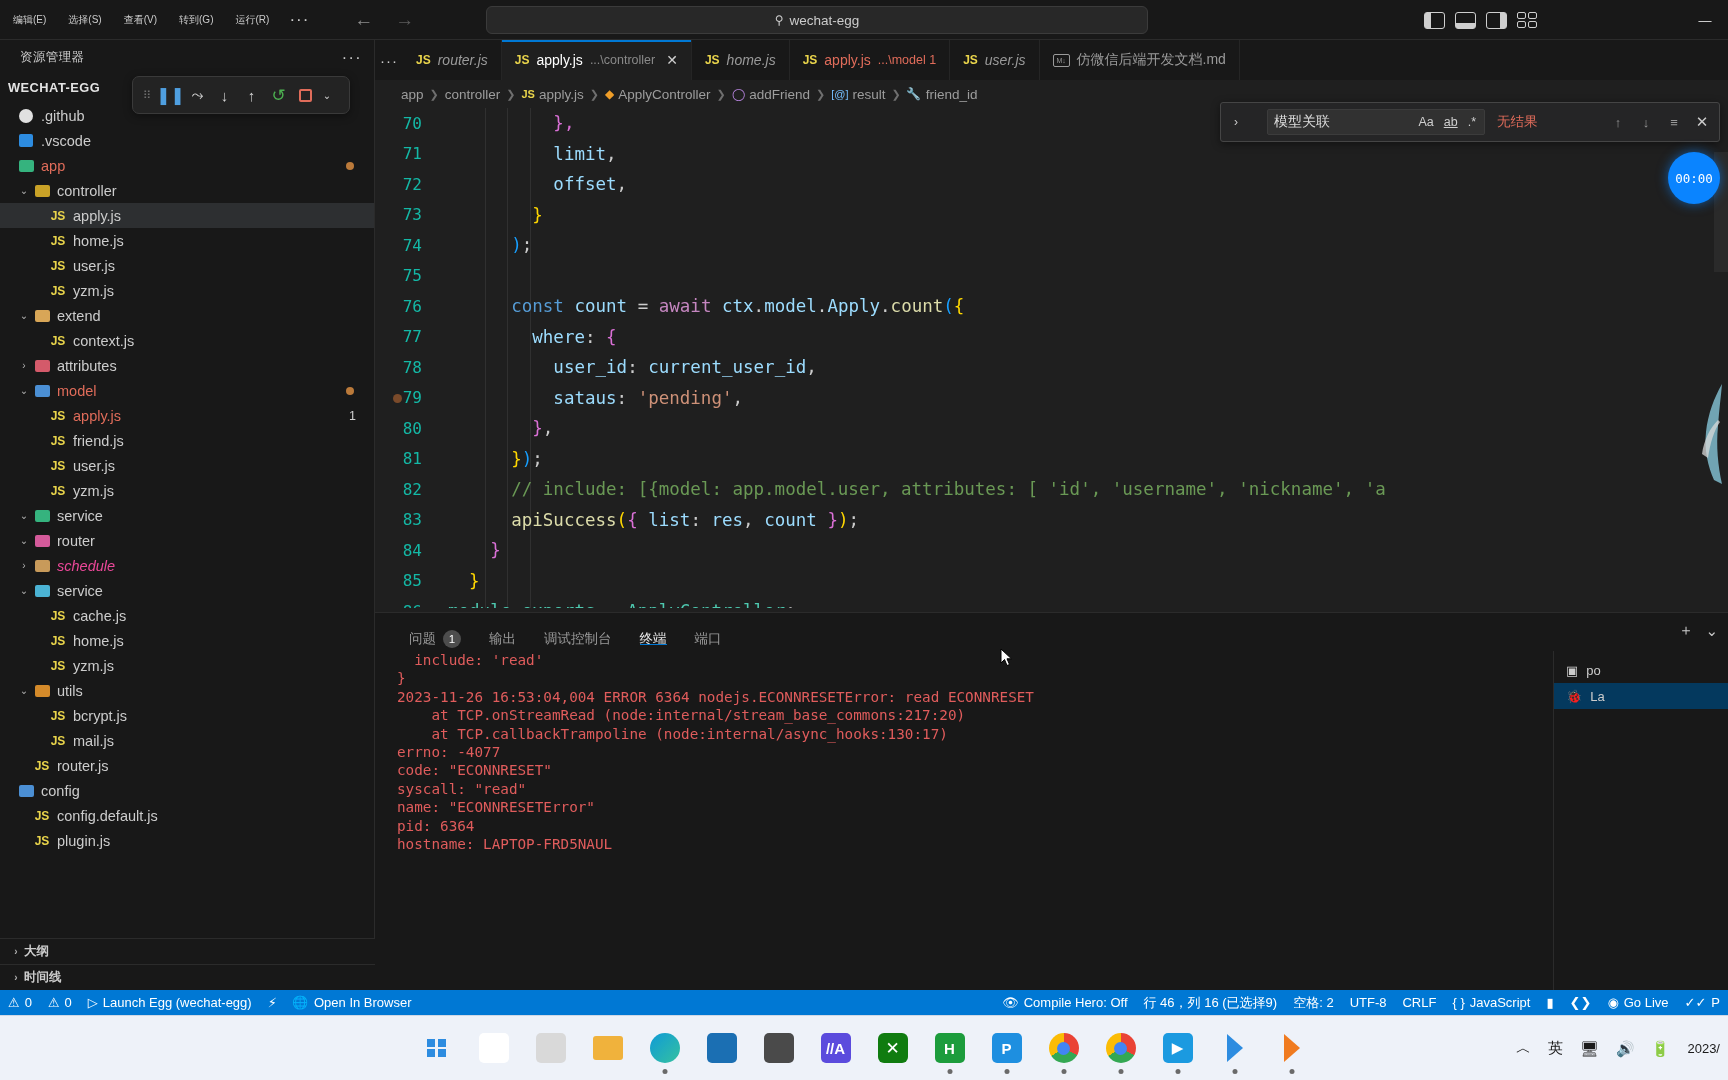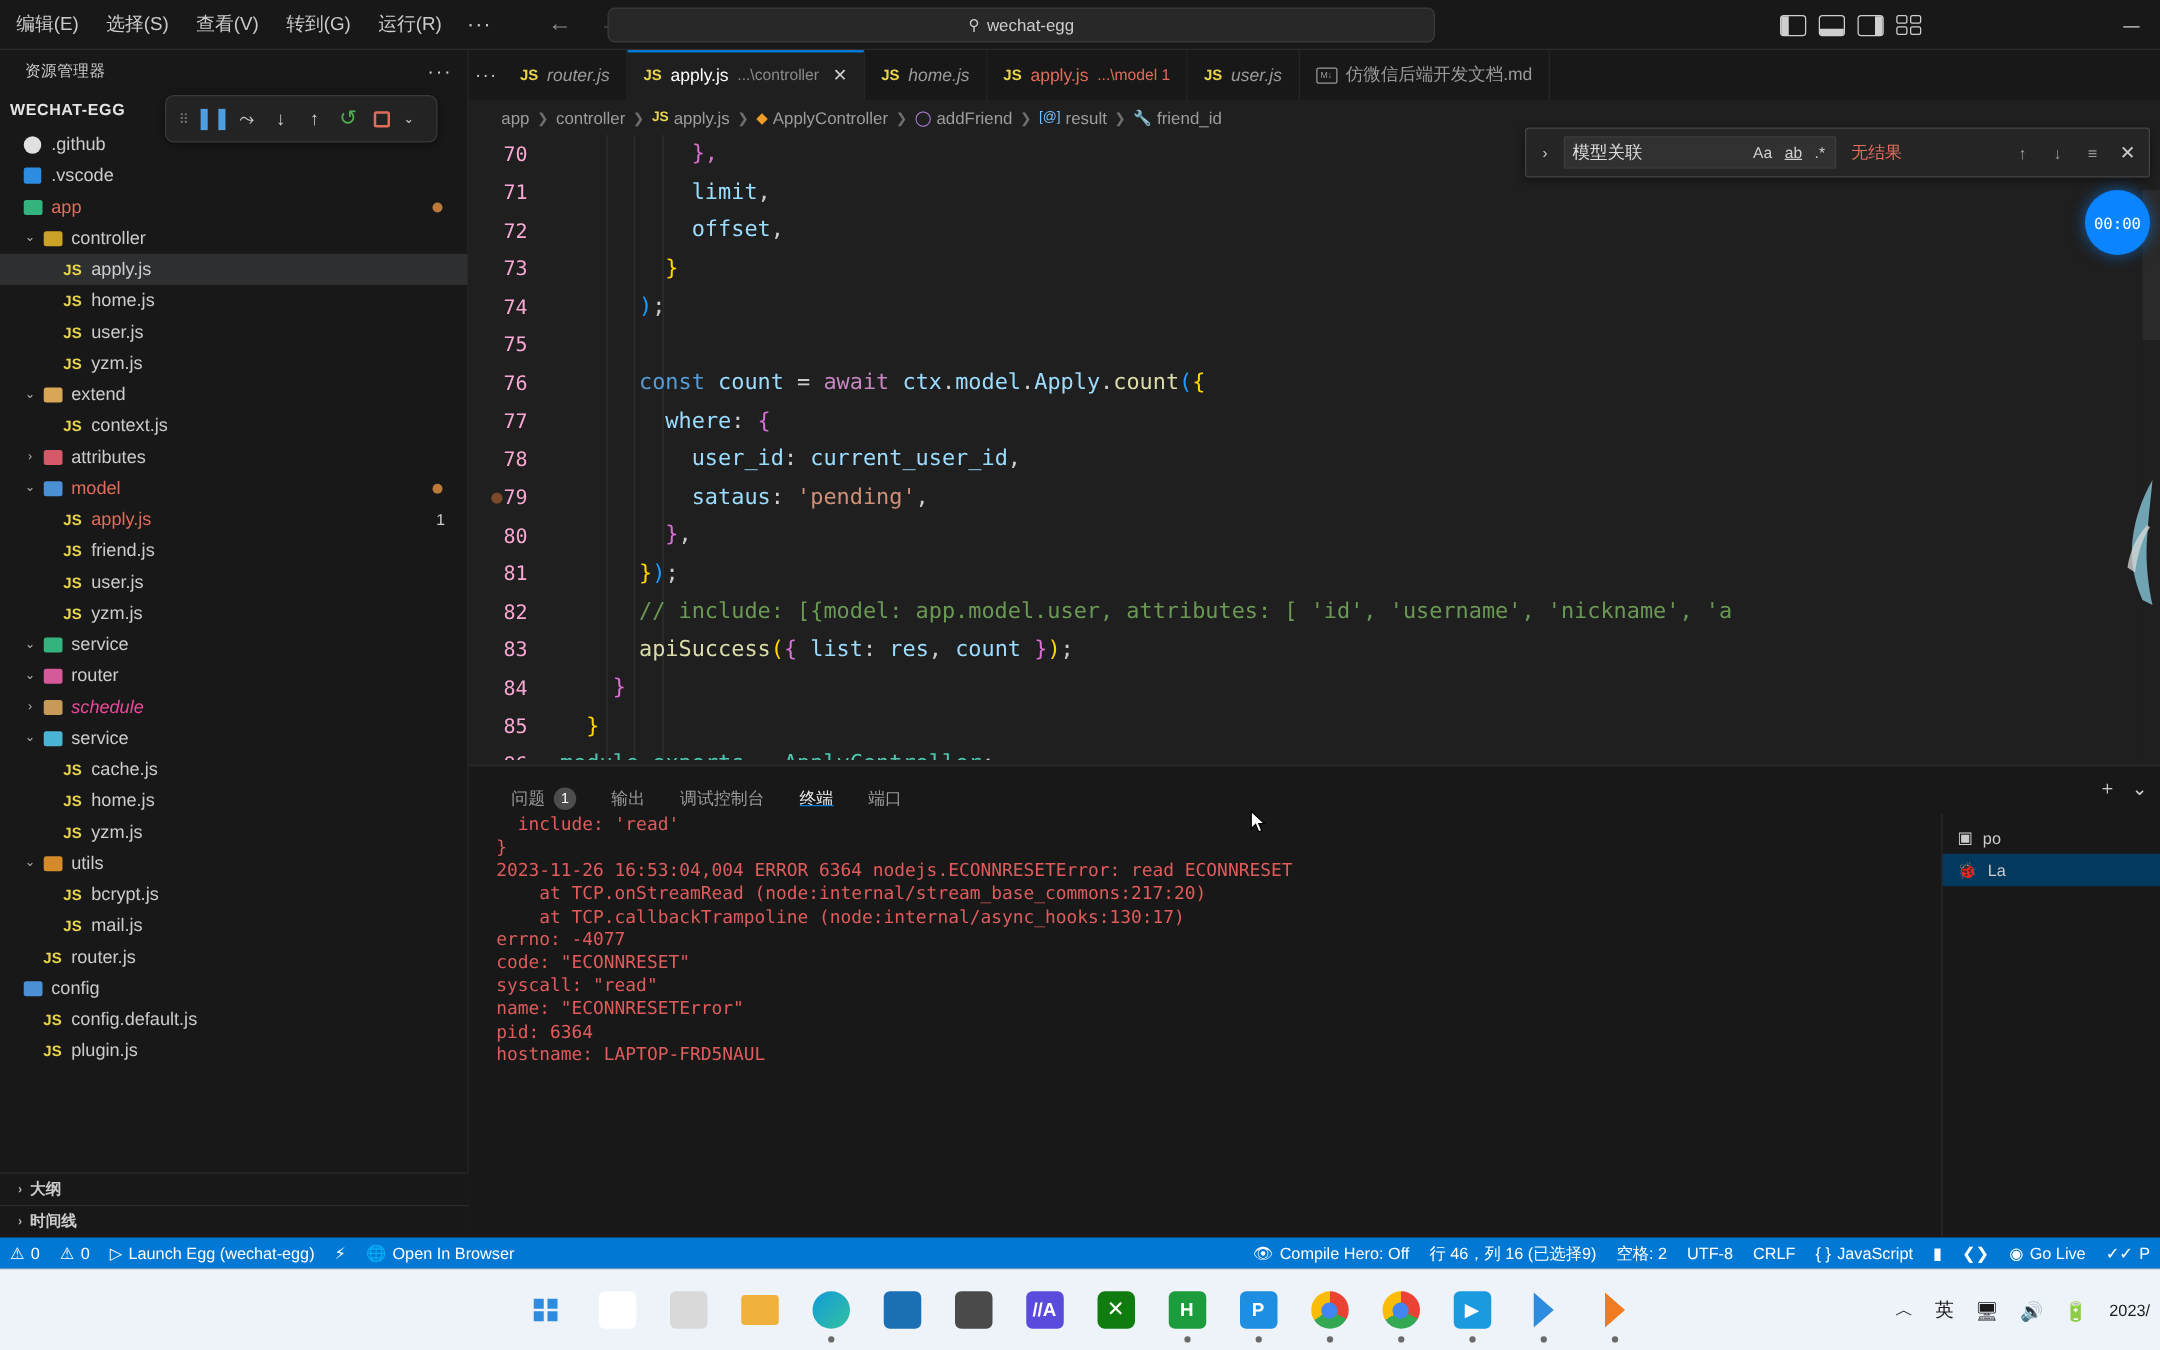--- a/index.html
+++ b/index.html
@@ -13,21 +13,21 @@
   .app { position: relative; width: 1728px; height: 1080px; background: #1f1f1f; }
 
   
   .titlebar {
     position: absolute; top: 0; left: 0; width: 1728px; height: 40px;
     background: #181818; display: flex; align-items: center;
     border-bottom: 1px solid #2b2b2b;
   }
   .menu { display: flex; align-items: center; height: 40px; padding-left: 2px; }
   .menu-item {
-    color: #cccccc; font-size: 15px; padding: 4px 11px; height: 28px;
+    color: #cccccc; font-size: 10px; padding: 4px 11px; height: 28px;
     display: flex; align-items: center; border-radius: 4px; white-space: nowrap;
   }
   .menu-item.dots { font-size: 17px; letter-spacing: 1px; padding: 4px 9px; }
 
   .nav-arrows { display: flex; align-items: center; gap: 22px; margin-left: 36px; }
   .nav-arrow { color: #8f8f8f; font-size: 19px; line-height: 1; }
   .nav-arrow.forward { color: #5c5c5c; }
 
   .cmdcenter {
     position: absolute; left: 486px; top: 6px; width: 662px; height: 28px;
@@ -131,21 +131,21 @@
 
   .breadcrumb {
     height: 28px; display: flex; align-items: center; padding-left: 26px; gap: 5px;
     color: #9d9d9d; font-size: 13.5px; background: #1f1f1f;
   }
   .bc-sep { color: #6f6f6f; font-size: 11px; padding: 0 1px; }
   .bc-ico { font-size: 11px; }
 
   .code { position: relative; height: 500px; overflow: hidden; background: #1f1f1f; font-family: "DejaVu Sans Mono", "Liberation Mono", monospace; }
   .cline { height: 30.5px; display: flex; align-items: center; font-size: 17.5px; white-space: pre; }
-  .lnum { width: 73px; text-align: right; padding-right: 26px; color: #f9a8d4; font-size: 16px; flex: 0 0 73px; }
+  .lnum { width: 73px; text-align: right; padding-right: 26px; color: #14b8a6; font-size: 16px; flex: 0 0 73px; }
   .ctext { position: relative; }
   .ind { color: #3a3a3a; }
   .k   { color: #569cd6; }  
   .k2  { color: #c586c0; }  
   .var { color: #9cdcfe; }
   .fn  { color: #dcdcaa; }
   .prop{ color: #9cdcfe; }
   .str { color: #ce9178; }
   .cm  { color: #6a9955; }
   .p1  { color: #ffd700; }
@@ -159,21 +159,21 @@
   
   .findwidget {
     position: absolute; right: 8px; top: 62px; width: 500px; height: 40px;
     background: #252526; border: 1px solid #454545; border-radius: 3px;
     display: flex; align-items: center; padding: 0 6px; gap: 6px; z-index: 25;
     box-shadow: 0 2px 8px rgba(0,0,0,.45);
   }
   .fw-chev { color: #cccccc; font-size: 12px; width: 18px; text-align: center; }
   .fw-input {
     flex: 0 0 218px; height: 26px; background: #313131; border: 1px solid #3c3c3c;
-    display: flex; align-items: center; padding: 0 6px; gap: 6px; border-radius: 2px;
+    display: flex; align-items: center; padding: 0 6px; gap: 6px; border-radius: 2px; margin-left: 16px;
   }
   .fw-text { flex: 1; color: #dddddd; font-size: 14px; }
   .fw-opt { color: #cfcfcf; font-size: 12.5px; padding: 0 2px; }
   .fw-noresult { color: #e06c5a; font-size: 13.5px; margin-left: 6px; }
   .fw-spacer { flex: 1; }
   .fw-btn { color: #9a9a9a; font-size: 13px; width: 22px; text-align: center; }
   .fw-close { color: #cccccc; font-size: 15px; width: 22px; text-align: center; }
 
   
   .timer {

